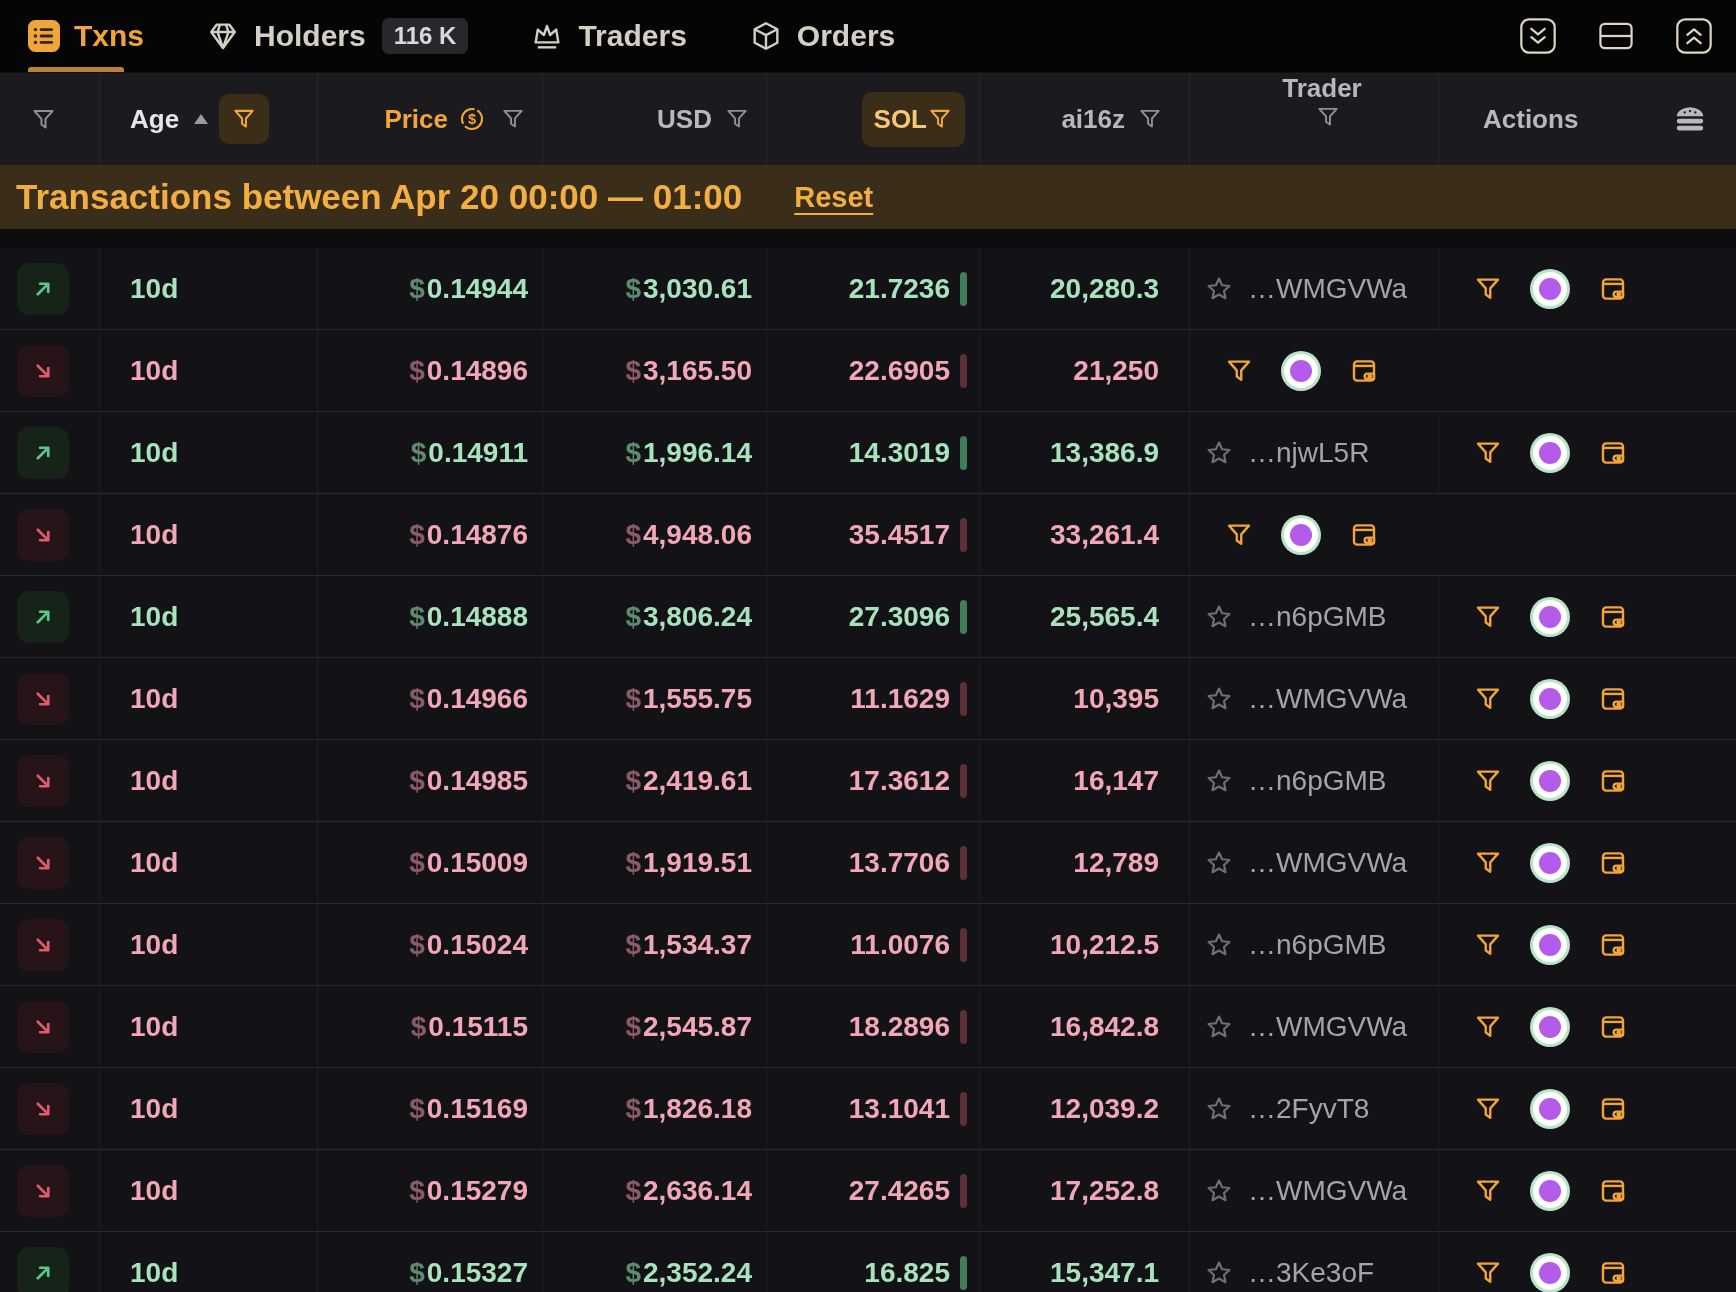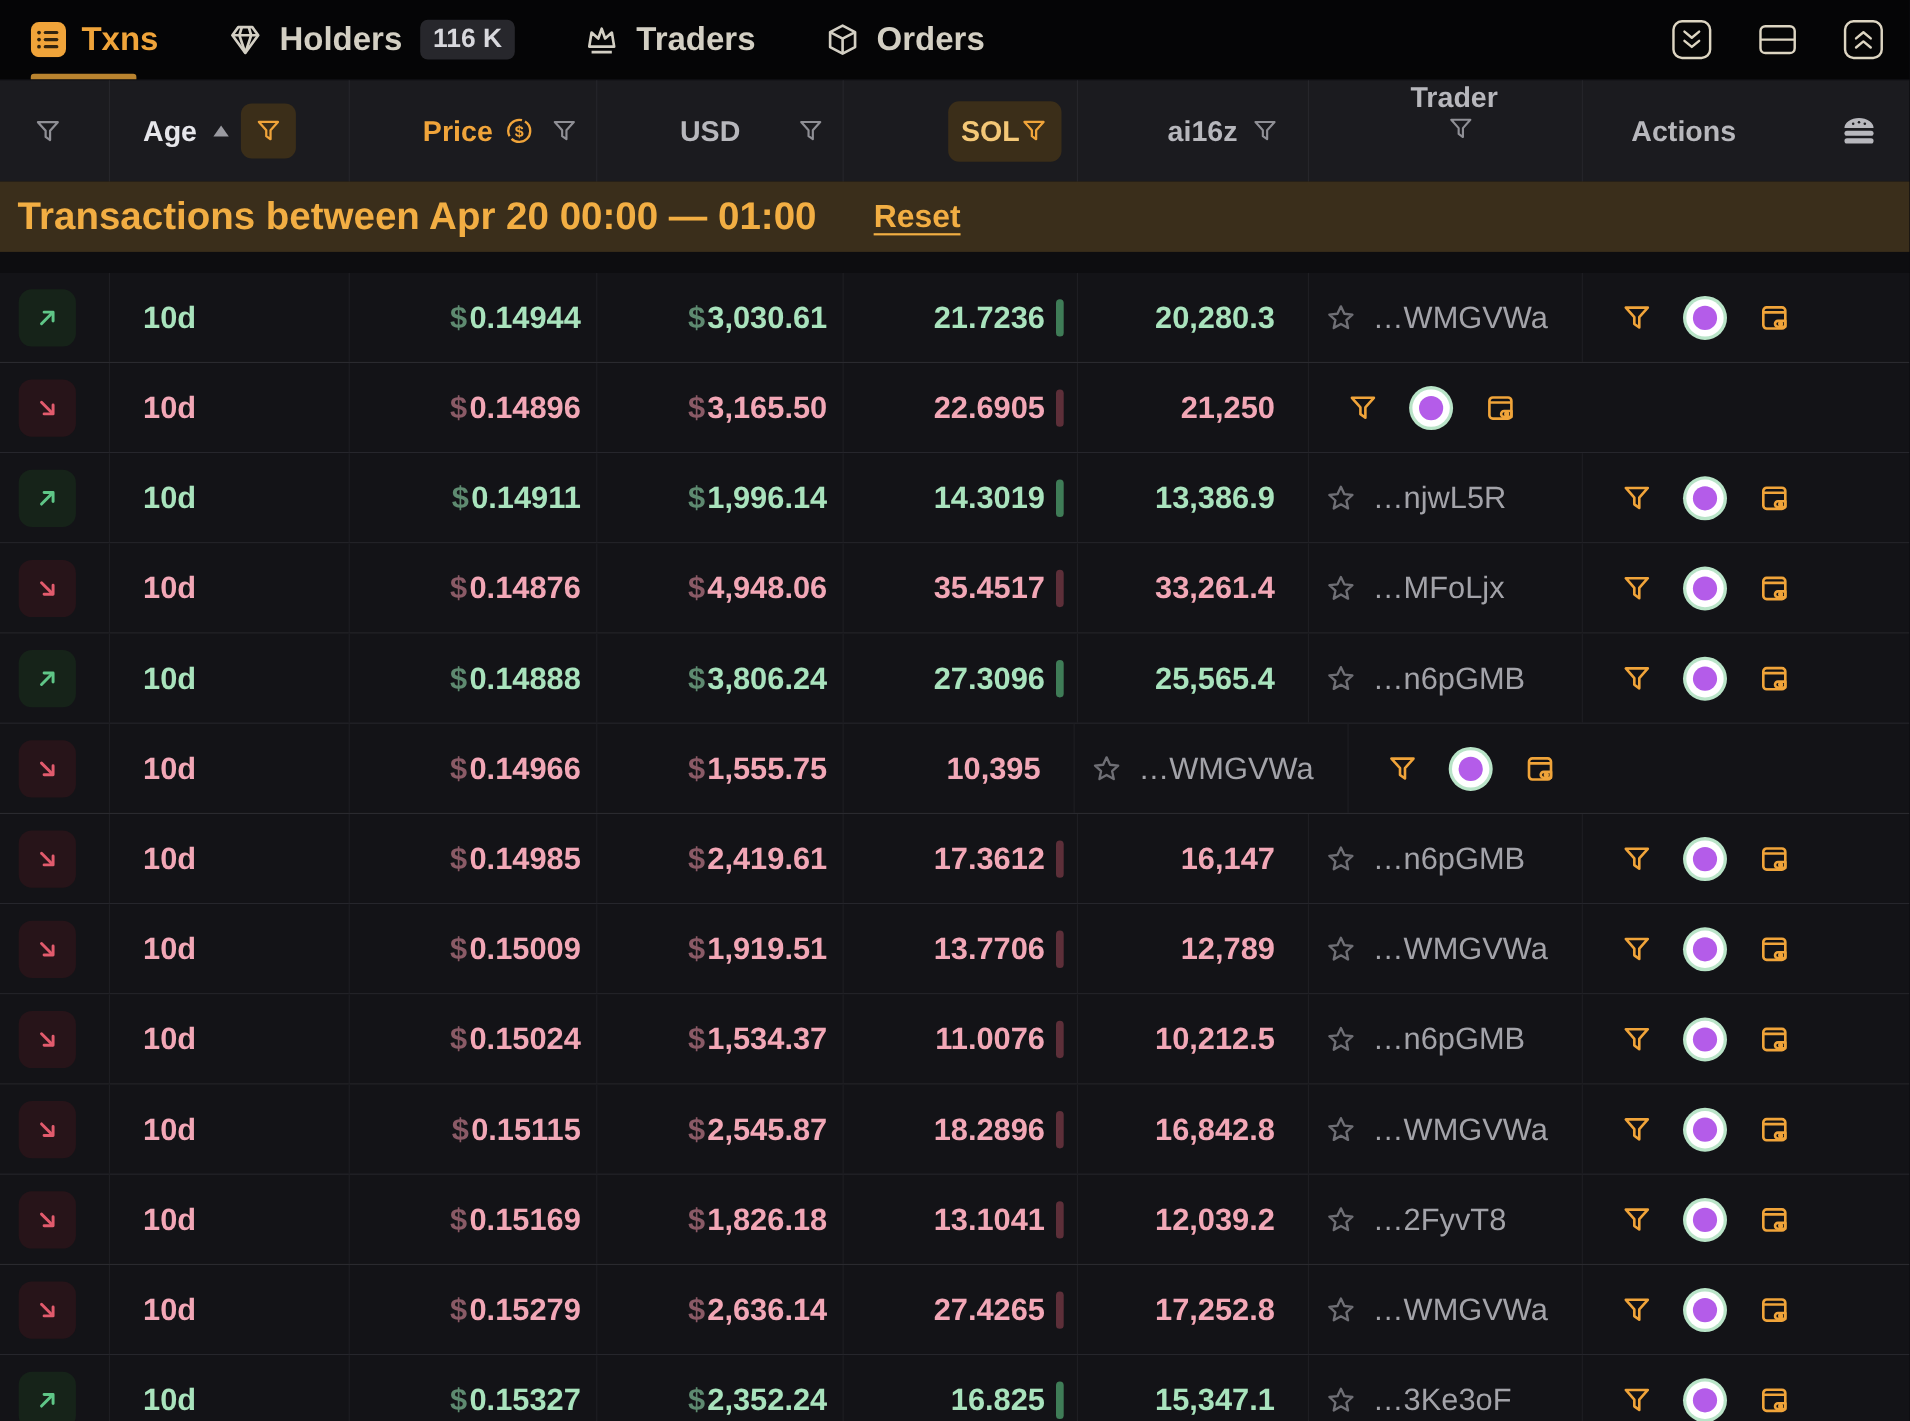--- a/index.html
+++ b/index.html
@@ -172,21 +172,21 @@
           <circle cx="12" cy="12" r="8.6" stroke="#f0a43a" stroke-width="1.8" stroke-dasharray="20 2.5"></circle>
           <text x="12" y="16.4" text-anchor="middle" font-size="12.5" font-weight="bold" fill="#f0a43a" font-family="Liberation Sans, sans-serif">$</text>
         </svg>
       </span>
       <span class="icon" style="margin-left:14px;">
         <svg width="26" height="26" viewBox="0 0 24 24" fill="none" stroke="#8f8f95" stroke-width="1.8" stroke-linejoin="round">
             <path d="M4 4.5h16l-6.2 7v7.5l-3.6-2.6v-4.9z"></path>
           </svg>
       </span>
     </div>
-    <div class="hc w-usd right" style="padding-right:16px;gap:39px;">
+    <div class="hc w-usd right" style="padding-right:16px;">
       <span>USD</span>
       <span class="icon" style="margin-left:12px;">
         <svg width="26" height="26" viewBox="0 0 24 24" fill="none" stroke="#8f8f95" stroke-width="1.8" stroke-linejoin="round">
             <path d="M4 4.5h16l-6.2 7v7.5l-3.6-2.6v-4.9z"></path>
           </svg>
       </span>
     </div>
     <div class="hc w-sol right" style="padding-right:14px;">
       <span class="hl-box">
         <span class="sol-label">SOL</span>
@@ -412,28 +412,20 @@
           <span class="cur">$</span>
           <span class="num">4,948.06</span>
         </div>
         <div class="c w-sol right c-sol">
           <span class="num">35.4517</span>
           <span class="vbar"></span>
         </div>
         <div class="c w-token right c-token">
           <span class="num">33,261.4</span>
         </div>
-        <div class="c w-trader c-trader">
-          <span class="star">
-            <svg width="30" height="30" viewBox="0 0 24 24" fill="none" stroke="#6f6f75" stroke-width="1.7" stroke-linejoin="round">
-              <path d="M12 3.6l2.5 5.4 5.9.6-4.4 4 1.2 5.8-5.2-3-5.2 3 1.2-5.8-4.4-4 5.9-.6z"></path>
-            </svg>
-          </span>
-          <span class="addr">…MFoLjx</span>
-        </div>
         <div class="c w-actions c-actions">
           <span class="act">
             <svg width="30" height="30" viewBox="0 0 24 24" fill="none" stroke="#f0a43a" stroke-width="1.9" stroke-linejoin="round">
               <path d="M4 4.5h16l-6.2 7v7.5l-3.6-2.6v-4.9z"></path>
             </svg>
           </span>
           <span class="act">
             <span class="dot-outer">
               <span class="dot-inner"></span>
             </span>
@@ -517,20 +509,24 @@
           <span class="age-val">10d</span>
         </div>
         <div class="c w-price right c-price">
           <span class="cur">$</span>
           <span class="num">0.14966</span>
         </div>
         <div class="c w-usd right c-usd">
           <span class="cur">$</span>
           <span class="num">1,555.75</span>
         </div>
+        <div class="c w-sol right c-sol">
+          <span class="num">11.1629</span>
+          <span class="vbar"></span>
+        </div>
         <div class="c w-token right c-token">
           <span class="num">10,395</span>
         </div>
         <div class="c w-trader c-trader">
           <span class="star">
             <svg width="30" height="30" viewBox="0 0 24 24" fill="none" stroke="#6f6f75" stroke-width="1.7" stroke-linejoin="round">
               <path d="M12 3.6l2.5 5.4 5.9.6-4.4 4 1.2 5.8-5.2-3-5.2 3 1.2-5.8-4.4-4 5.9-.6z"></path>
             </svg>
           </span>
           <span class="addr">…WMGVWa</span>

